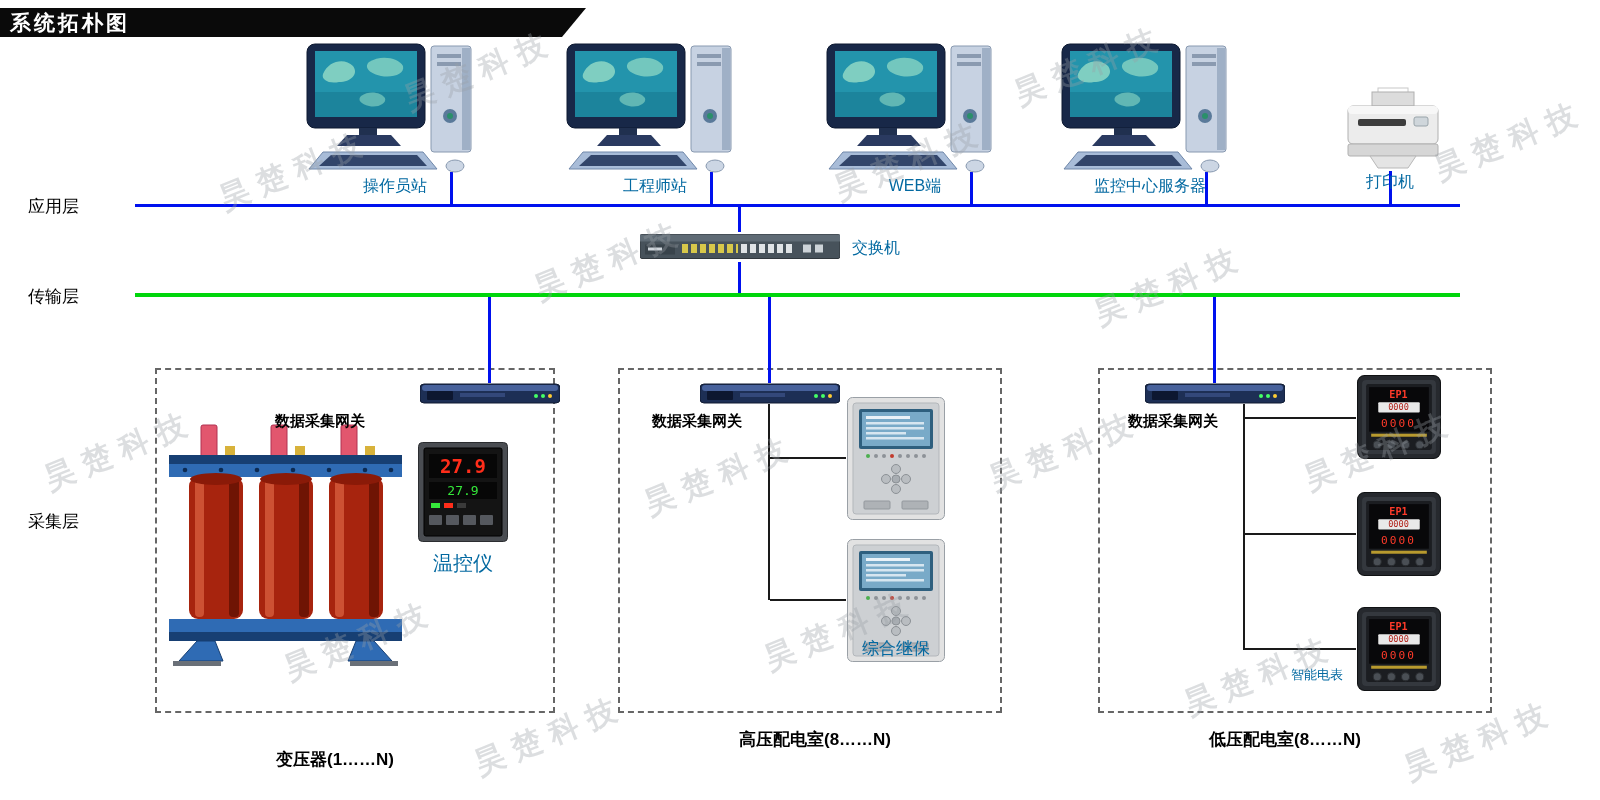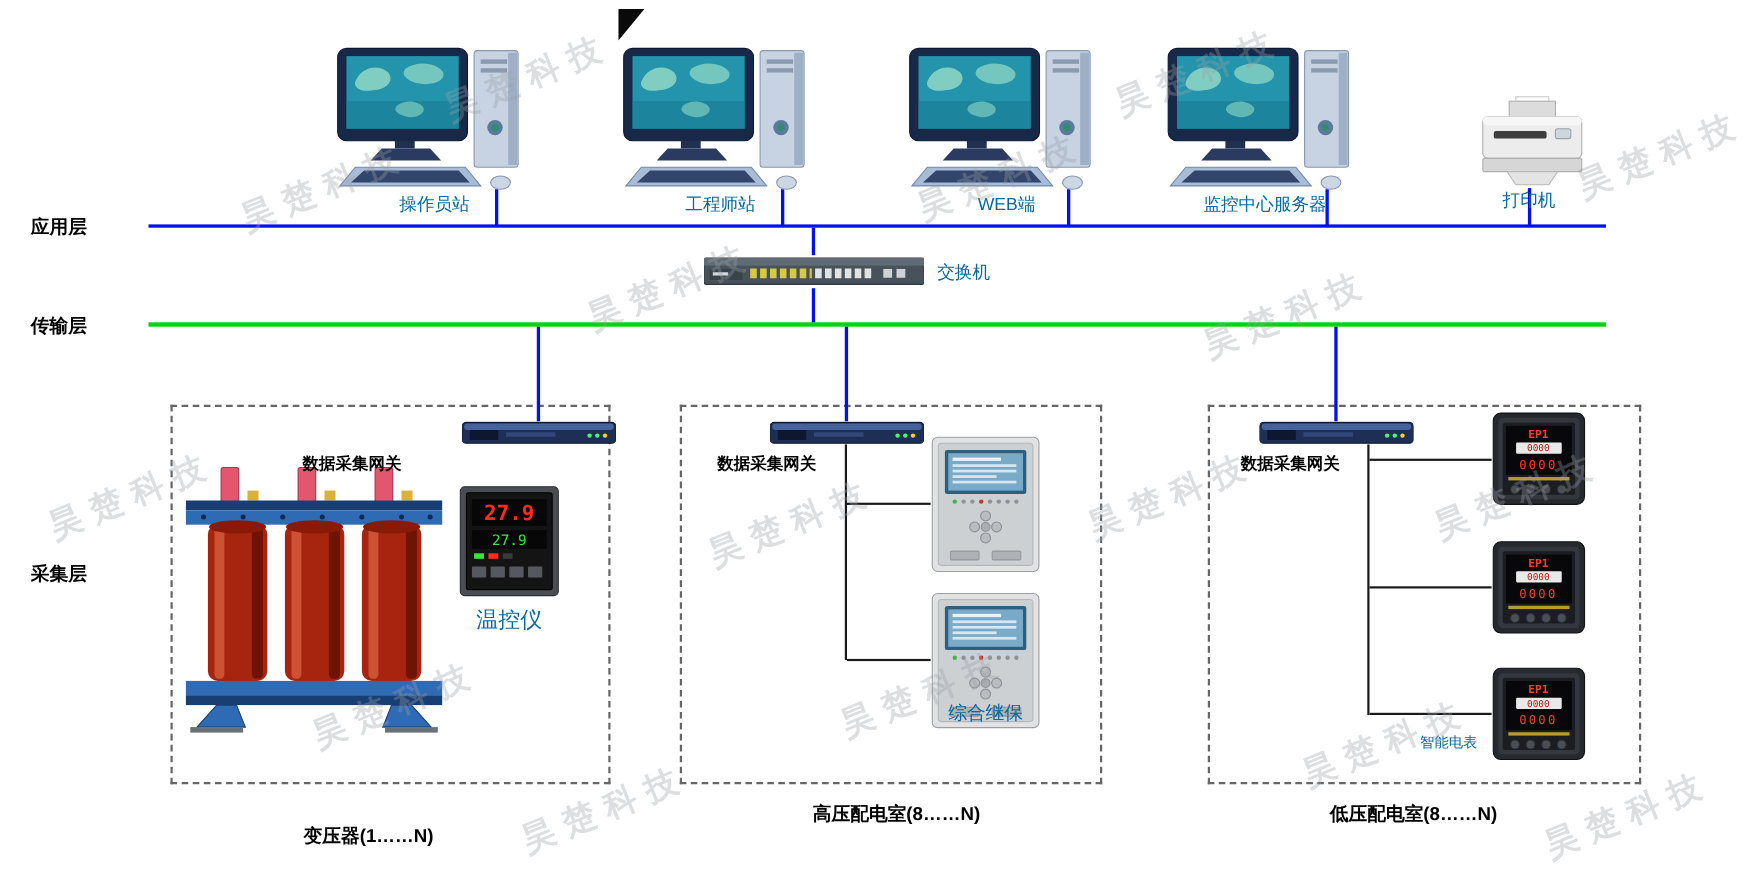--- a/index.html
+++ b/index.html
@@ -5,21 +5,21 @@
   *{margin:0;padding:0;box-sizing:border-box}
   html,body{background:#fff}
   body{font-family:"Liberation Sans","DejaVu Sans",sans-serif}
   .stage{position:relative;width:1600px;height:800px;background:#fff;overflow:hidden}
   .title-bar{position:absolute;left:0;top:8px;width:562px;height:29px;background:#0a0a0a;color:#fff;
     font-size:21px;font-weight:bold;line-height:29px;padding-left:10px;letter-spacing:3px;z-index:4}
   .title-tail{position:absolute;left:562px;top:8px;width:24px;height:29px;background:#0a0a0a;
     clip-path:polygon(0 0,100% 0,0 100%);z-index:4}
   .wm{position:absolute;color:#9aa0a6;opacity:.34;font-size:30px;font-weight:bold;letter-spacing:10px;
     transform:rotate(-22deg);white-space:nowrap;z-index:6;pointer-events:none}
-  .layer-label{position:absolute;font-size:17px;font-weight:bold;color:#000;z-index:3}
+  .layer-label{position:absolute;font-size:17px;font-weight:normal;color:#000;z-index:3}
   .dev-label{position:absolute;font-size:16px;font-weight:normal;color:#0369a1;text-align:center;z-index:3}
   .gw-label{position:absolute;font-size:15px;font-weight:bold;color:#000;text-align:center;z-index:3}
   .caption{position:absolute;font-size:17px;font-weight:bold;color:#000;text-align:center;z-index:3}
   .hline,.vline{position:absolute;z-index:1}
   .bus-app{height:3px;background:var(--application-bus,#0011ee)}
   .bus-trans{height:4px;background:var(--transmission-bus,#00d60b)}
   .drop{width:3px;background:var(--drop-line,#0011ee)}
   .branch-h{height:2px;background:var(--branch-line,#1a1a1a)}
   .branch-v{width:2px;background:var(--branch-line,#1a1a1a)}
   .dashed-box{position:absolute;border:2px dashed #666;z-index:0;background:transparent}
@@ -160,20 +160,23 @@
         <rect x="6" y="206" width="233" height="13" fill="#2f6bb4"></rect>
         <rect x="6" y="219" width="233" height="9" fill="#173f73"></rect>
         <path d="M34 228 l-18 20 h44 l-8 -20 z" fill="#2f6bb4" stroke="#173f73"></path>
         <path d="M211 228 l18 20 h-44 l8 -20 z" fill="#2f6bb4" stroke="#173f73"></path>
         <rect x="10" y="248" width="48" height="5" fill="#6a7078"></rect>
         <rect x="187" y="248" width="48" height="5" fill="#6a7078"></rect>
       </symbol>
     </defs>
   </svg>
 
+  <div class="title-bar">
+    <span>系统拓朴图</span>
+  </div>
   <div class="title-tail"></div>
 
   <div class="wm" style="left:400px;top:50px">昊楚科技</div>
   <div class="wm" style="left:1010px;top:45px">昊楚科技</div>
   <div class="wm" style="left:1430px;top:120px">昊楚科技</div>
   <div class="wm" style="left:215px;top:150px">昊楚科技</div>
   <div class="wm" style="left:830px;top:140px">昊楚科技</div>
   <div class="wm" style="left:530px;top:240px">昊楚科技</div>
   <div class="wm" style="left:1090px;top:265px">昊楚科技</div>
   <div class="wm" style="left:40px;top:430px">昊楚科技</div>

